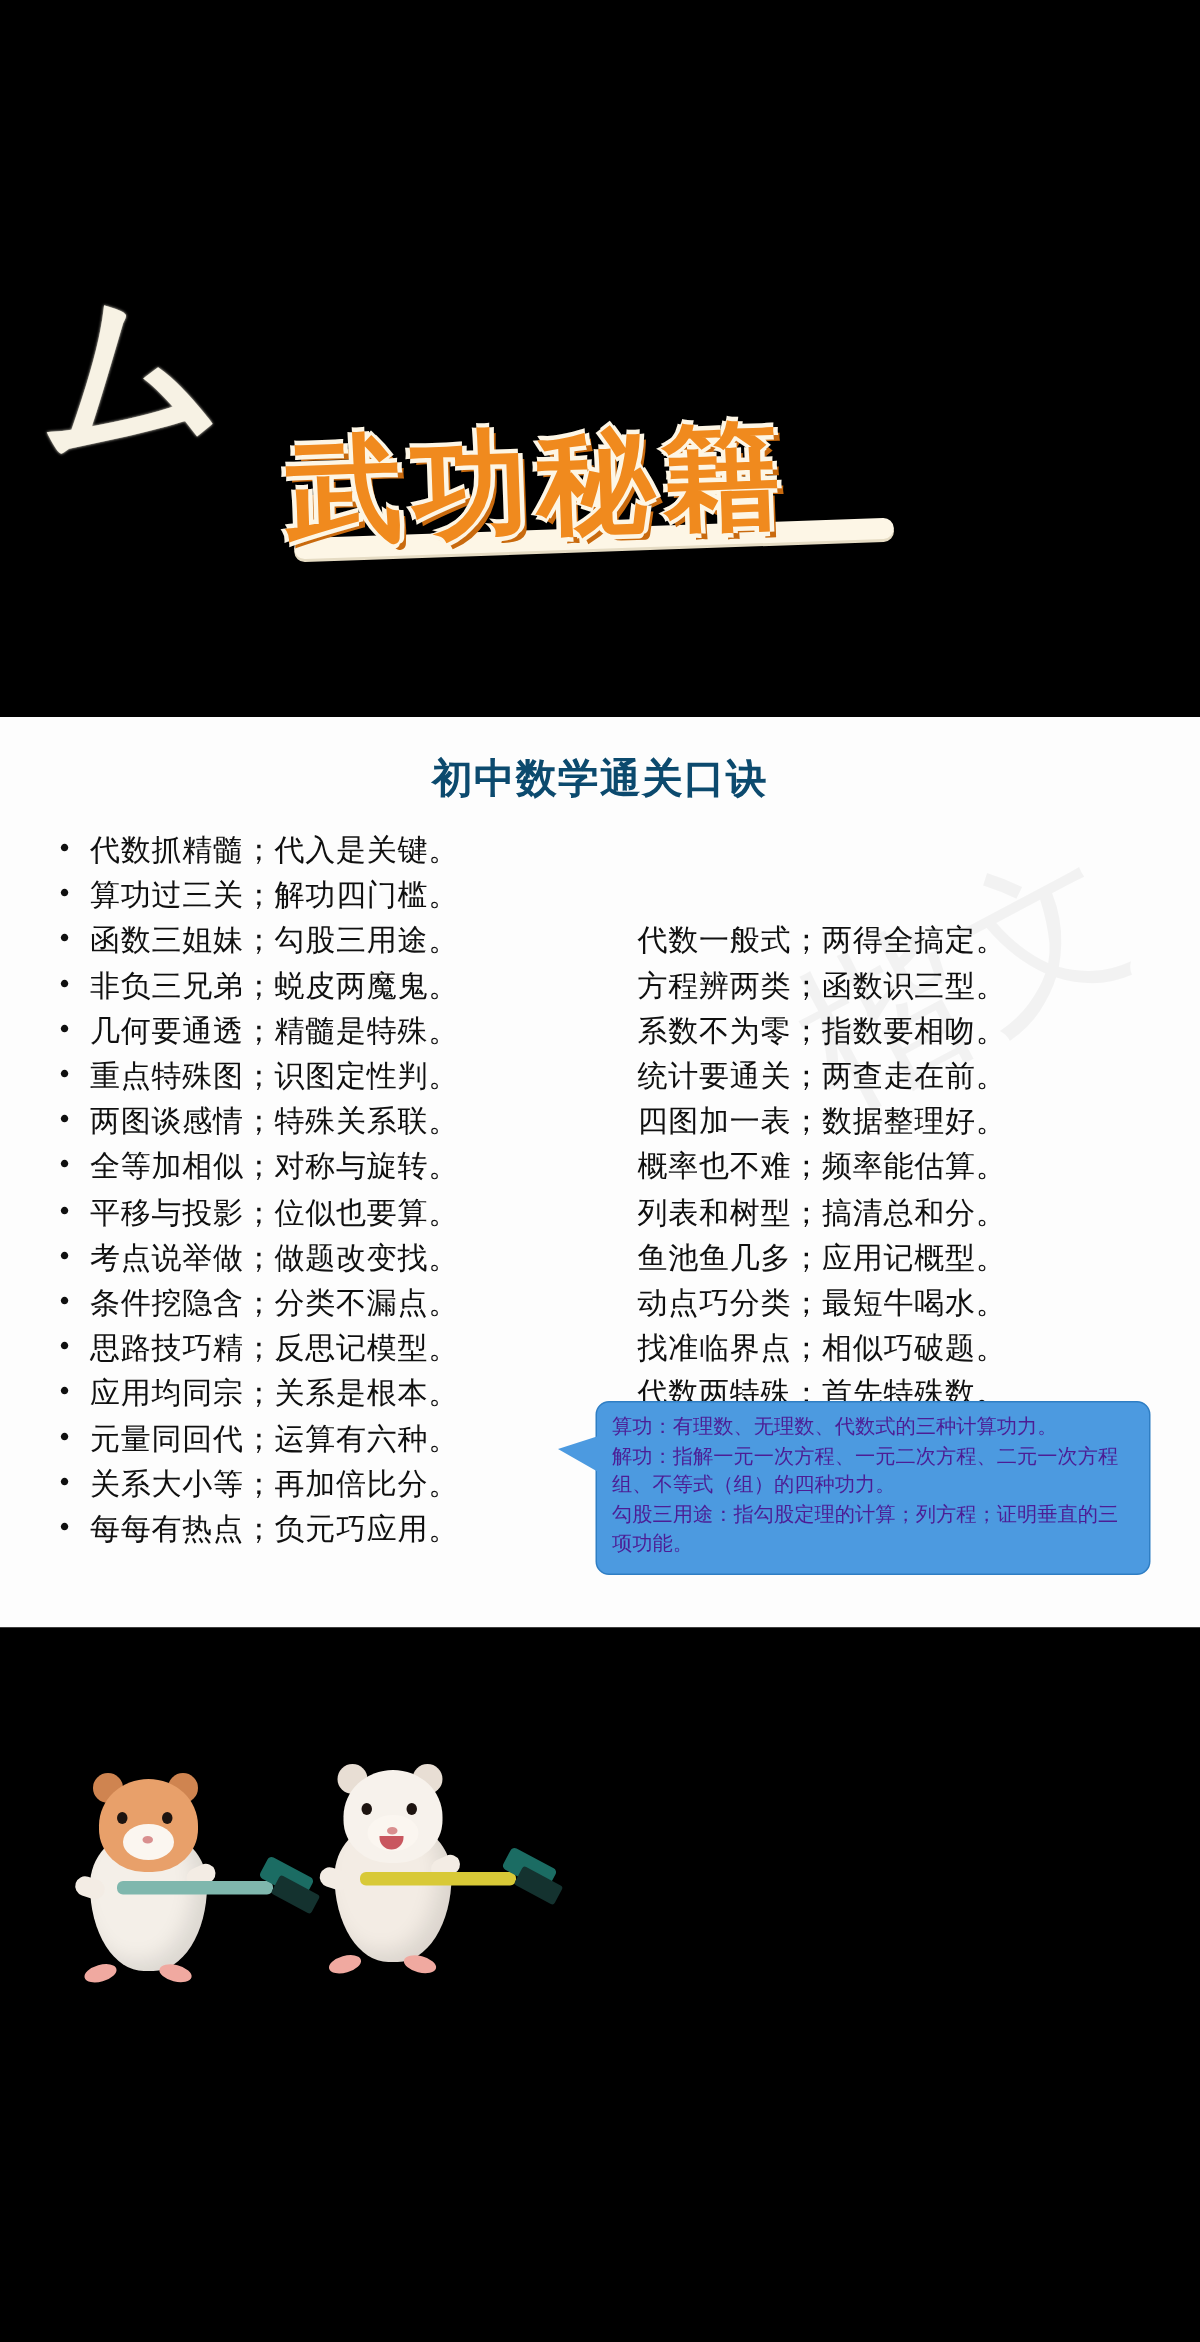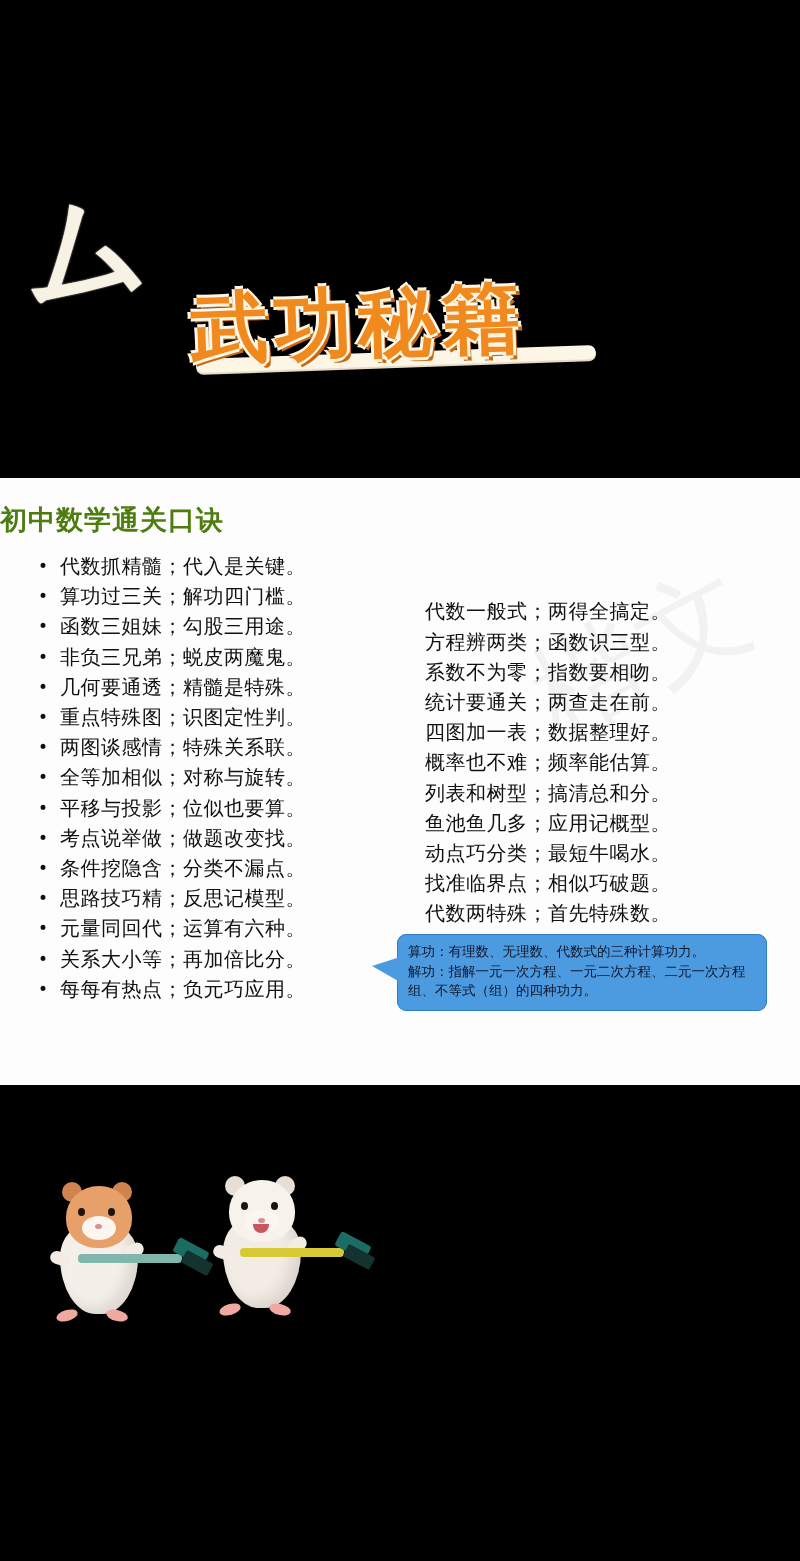--- a/index.html
+++ b/index.html
@@ -76,24 +76,24 @@
     font-size: 110px;
     color: rgba(0,0,0,0.045);
     font-family: "DejaVu Sans", sans-serif;
     transform: rotate(-28deg);
     white-space: nowrap;
     letter-spacing: 6px;
     pointer-events: none;
   }
   .sheet-title {
     position: relative;
-    text-align: left;
+    text-align: center;
     font-size: 27px;
     line-height: 34px;
-    color: #4d7c0f;
+    color: #0c4a6e;
     font-weight: bold;
     font-family: "DejaVu Sans", serif;
     padding-top: 25px;
     letter-spacing: 1px;
   }
   .columns {
     position: relative;
     display: flex;
     padding: 14px 26px 0 26px;
     gap: 10px;
@@ -128,21 +128,21 @@
 
   
   .callout {
     position: absolute;
     left: 397px; top: 456px;
     width: 370px;
     background: #4c9ae0;
     border: 1px solid #2f7ec4;
     border-radius: 9px;
     padding: 7px 10px 9px 10px;
-    color: #0f172a;
+    color: #4c1d95;
     font-size: 13.5px;
     line-height: 19.5px;
     font-family: "DejaVu Sans", sans-serif;
   }
   .callout p { margin: 0; }
   .callout-tail {
     position: absolute;
     left: -26px; top: 22px;
     width: 0; height: 0;
     border-top: 9px solid transparent;
@@ -293,20 +293,21 @@
           <li>函数三姐妹；勾股三用途。</li>
           <li>非负三兄弟；蜕皮两魔鬼。</li>
           <li>几何要通透；精髓是特殊。</li>
           <li>重点特殊图；识图定性判。</li>
           <li>两图谈感情；特殊关系联。</li>
           <li>全等加相似；对称与旋转。</li>
           <li>平移与投影；位似也要算。</li>
           <li>考点说举做；做题改变找。</li>
           <li>条件挖隐含；分类不漏点。</li>
           <li>思路技巧精；反思记模型。</li>
+          <li>应用均同宗；关系是根本。</li>
           <li>元量同回代；运算有六种。</li>
           <li>关系大小等；再加倍比分。</li>
           <li>每每有热点；负元巧应用。</li>
         </ul>
       </div>
       <div class="col col-right">
         <ul class="mnemonics plain">
           <li>代数一般式；两得全搞定。</li>
           <li>方程辨两类；函数识三型。</li>
           <li>系数不为零；指数要相吻。</li>
@@ -320,20 +321,21 @@
           <li>代数两特殊；首先特殊数。</li>
           <li>数数拉关系；方不与函数。</li>
         </ul>
       </div>
     </div>
 
     <div class="callout">
       <div class="callout-tail"></div>
       <p>算功：有理数、无理数、代数式的三种计算功力。</p>
       <p>解功：指解一元一次方程、一元二次方程、二元一次方程组、不等式（组）的四种功力。</p>
+      <p>勾股三用途：指勾股定理的计算；列方程；证明垂直的三项功能。</p>
     </div>
   </div>
 
   <div class="bottom"></div>
 
   <div class="hamster" id="ham1">
     <div class="ear l"></div>
     <div class="ear r"></div>
     <div class="body"></div>
     <div class="head"></div>

